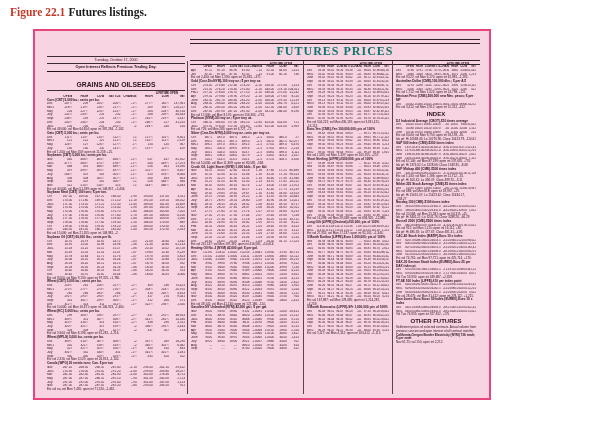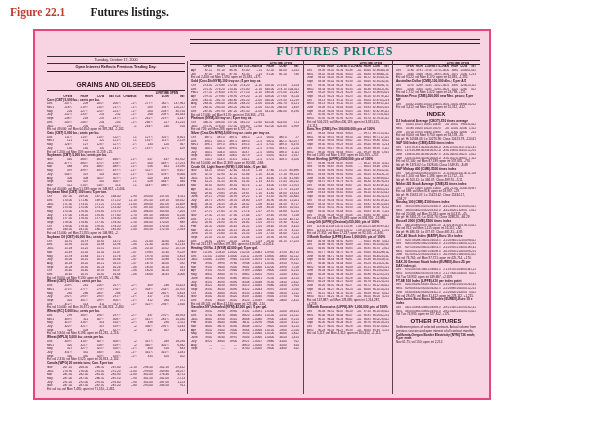--- a/index.html
+++ b/index.html
@@ -2,22 +2,22 @@
 <html><head>
 <meta charset="utf-8">
 <style>
   html,body{margin:0;padding:0;}
   body{
     width:602px;height:442px;position:relative;background:#ffffff;
     font-family:"Liberation Sans",sans-serif;overflow:hidden;
   }
   .caption{position:absolute;left:10px;top:6px;font-family:"Liberation Serif",serif;
     font-size:11.5px;font-weight:bold;white-space:nowrap;}
-  .fig-label{color:#c13a2c;margin-right:9px;text-align:right;}
-  .fig-title{color:#1a1a1a;margin-left:16px;}
+  .fig-label{color:#c13a2c;margin-right:3px;text-align:right;}
+  .fig-title{color:#1a1a1a;}
 
   .panel{position:absolute;left:33px;top:29px;width:454px;height:367px;
     background:#f8d3e1;border:2px solid #e8447e;}
 
   .banner{position:absolute;left:155px;top:8px;width:290px;}
   .dbl{height:3px;border-top:1px solid #2f2026;border-bottom:1px solid #2f2026;}
   .banner-title{text-align:center;font-family:"Liberation Serif",serif;font-weight:bold;
     font-size:12px;letter-spacing:1px;color:#0f766e;padding:0 0 1px 0;}
 
   .datebox{position:absolute;left:12px;top:25px;width:138px;text-align:center;color:#2b151d;}

